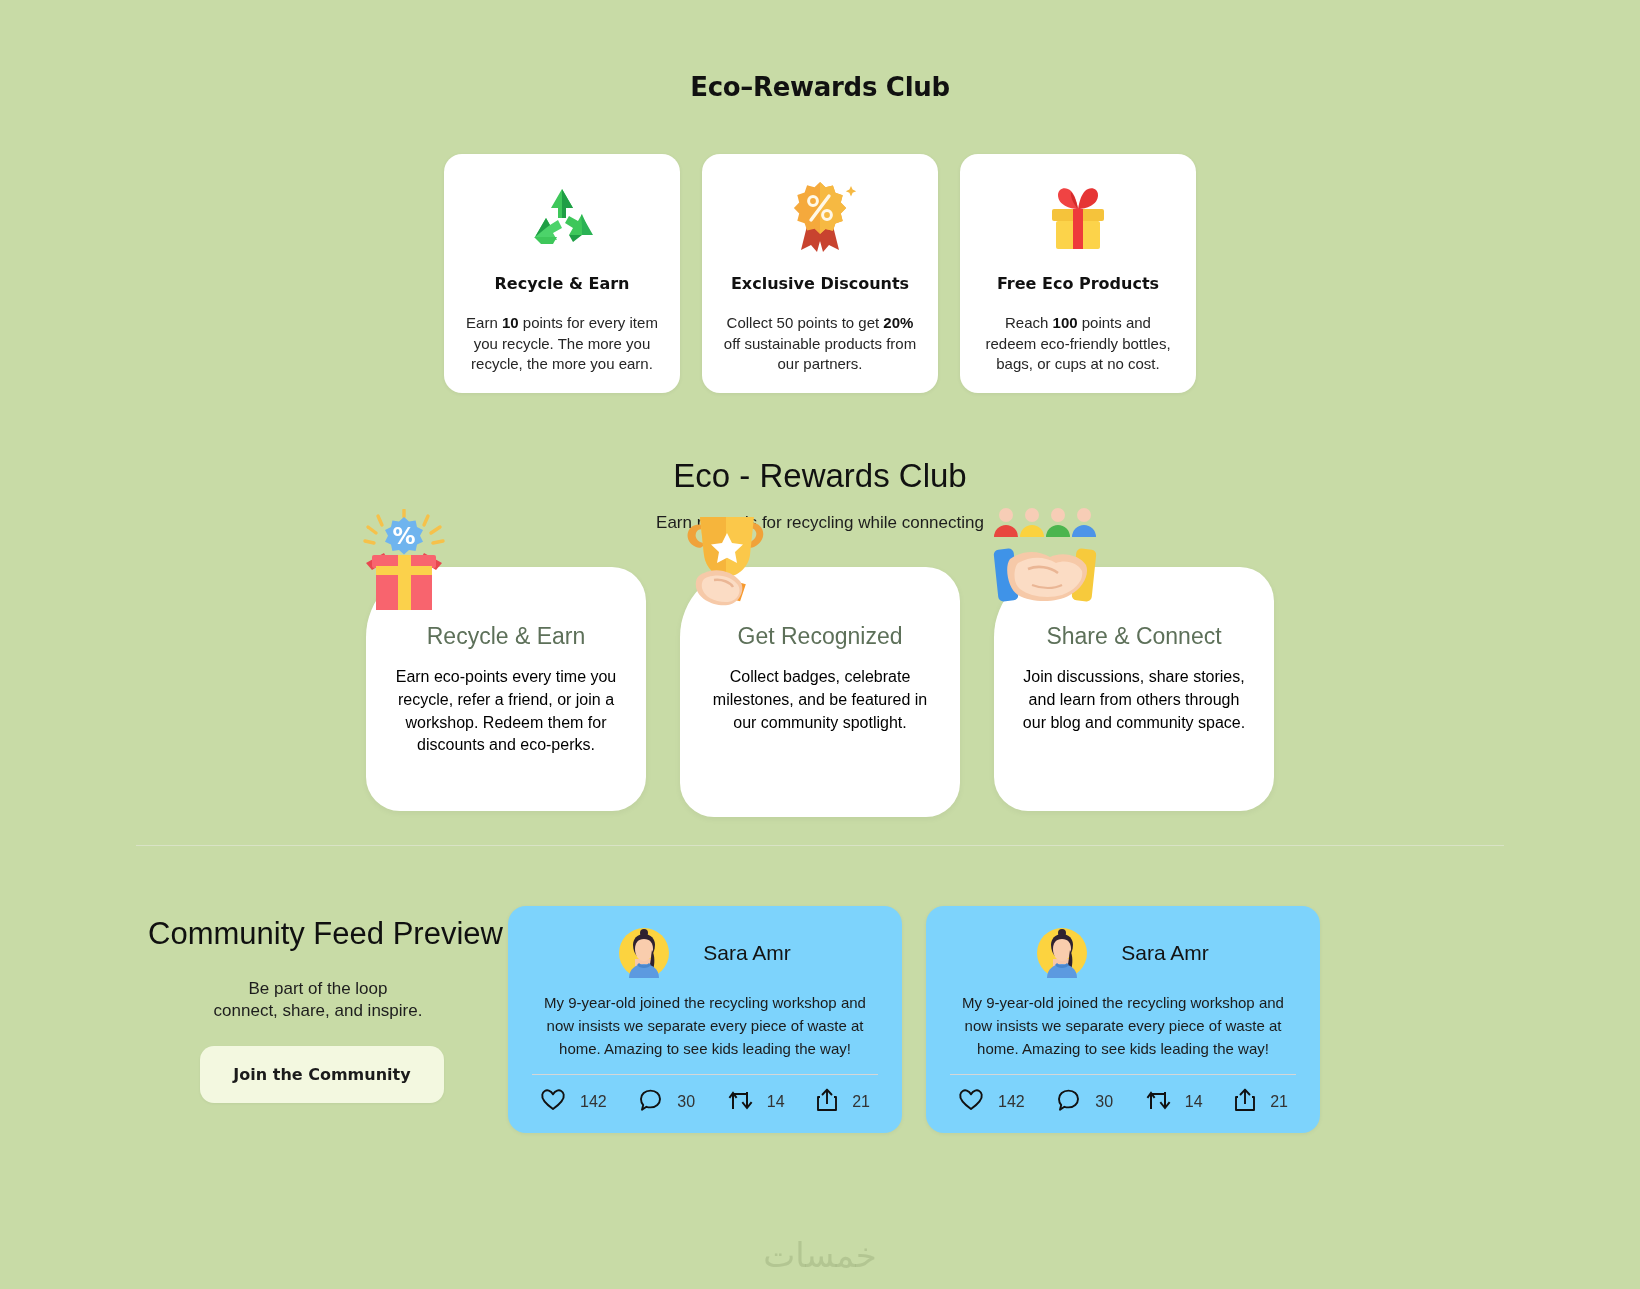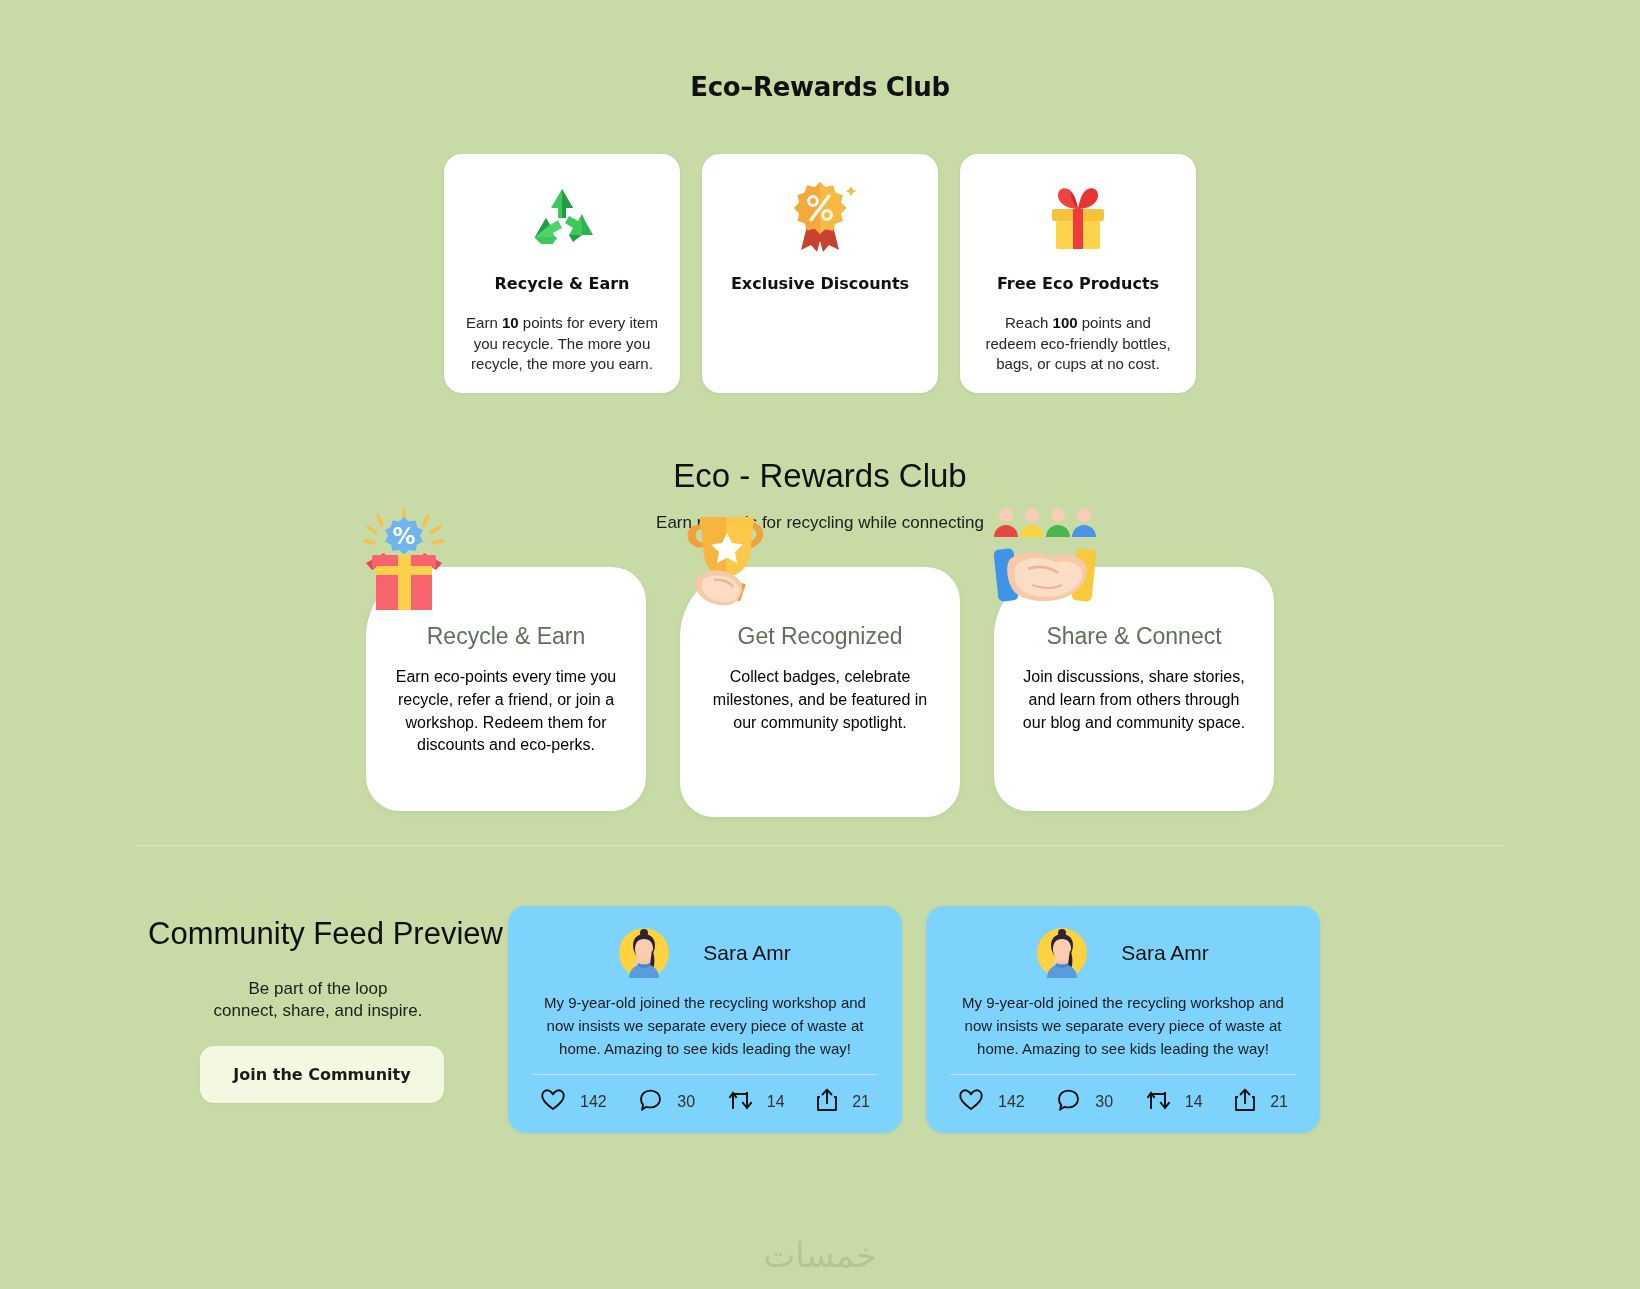--- a/index.html
+++ b/index.html
@@ -303,20 +303,23 @@
         <path d="M52 48 L58 72 L48 67 L42 74 L36 52 Z" fill="#c8432f"></path>
         <path d="M39 4 l5.5 5.3 7.4-1.9 2.5 7.3 7.3 2.5-1.9 7.4 5.3 5.5-5.3 5.5 1.9 7.4-7.3 2.5-2.5 7.3-7.4-1.9L39 56l-5.5-5.3-7.4 1.9-2.5-7.3-7.3-2.5 1.9-7.4L12.9 30l5.3-5.5-1.9-7.4 7.3-2.5 2.5-7.3 7.4 1.9Z" fill="#f5a93c"></path>
         <path d="M39 4 l5.5 5.3 7.4-1.9 2.5 7.3 7.3 2.5-1.9 7.4 5.3 5.5-5.3 5.5 1.9 7.4-7.3 2.5-2.5 7.3-7.4-1.9L39 56Z" fill="#f6b942"></path>
         <circle cx="32" cy="23" r="4.4" fill="none" stroke="#fff8e8" stroke-width="3"></circle>
         <circle cx="46" cy="37" r="4.4" fill="none" stroke="#fff8e8" stroke-width="3"></circle>
         <line x1="48" y1="18" x2="30" y2="42" stroke="#fff8e8" stroke-width="3.4" stroke-linecap="round"></line>
         <path d="M70 8 l1.6 3.6 3.6 1.6-3.6 1.6L70 18.4l-1.6-3.6-3.6-1.6 3.6-1.6Z" fill="#f6b942"></path>
       </svg>
     </div>
     <div class="feature-title">Exclusive Discounts</div>
+    <div class="feature-desc">
+      <span>Collect 50 points to get </span><b>20%</b><span> off sustainable products from our partners.</span>
+    </div>
   </div>
 
   <div class="feature-card">
     <div class="feature-icon">
       <svg width="76" height="74" viewBox="0 0 76 74">
         <rect x="12" y="28" width="52" height="12" rx="2" fill="#f5c33b"></rect>
         <rect x="16" y="40" width="44" height="28" rx="2" fill="#fcd34a"></rect>
         <rect x="33" y="28" width="10" height="40" fill="#ee3b3b"></rect>
         <path d="M38 28 C30 28 18 24 18 14 C18 7 26 5 31 10 C35 14 37 22 38 28Z" fill="#f04343"></path>
         <path d="M38 28 C46 28 58 24 58 14 C58 7 50 5 45 10 C41 14 39 22 38 28Z" fill="#e63535"></path>

